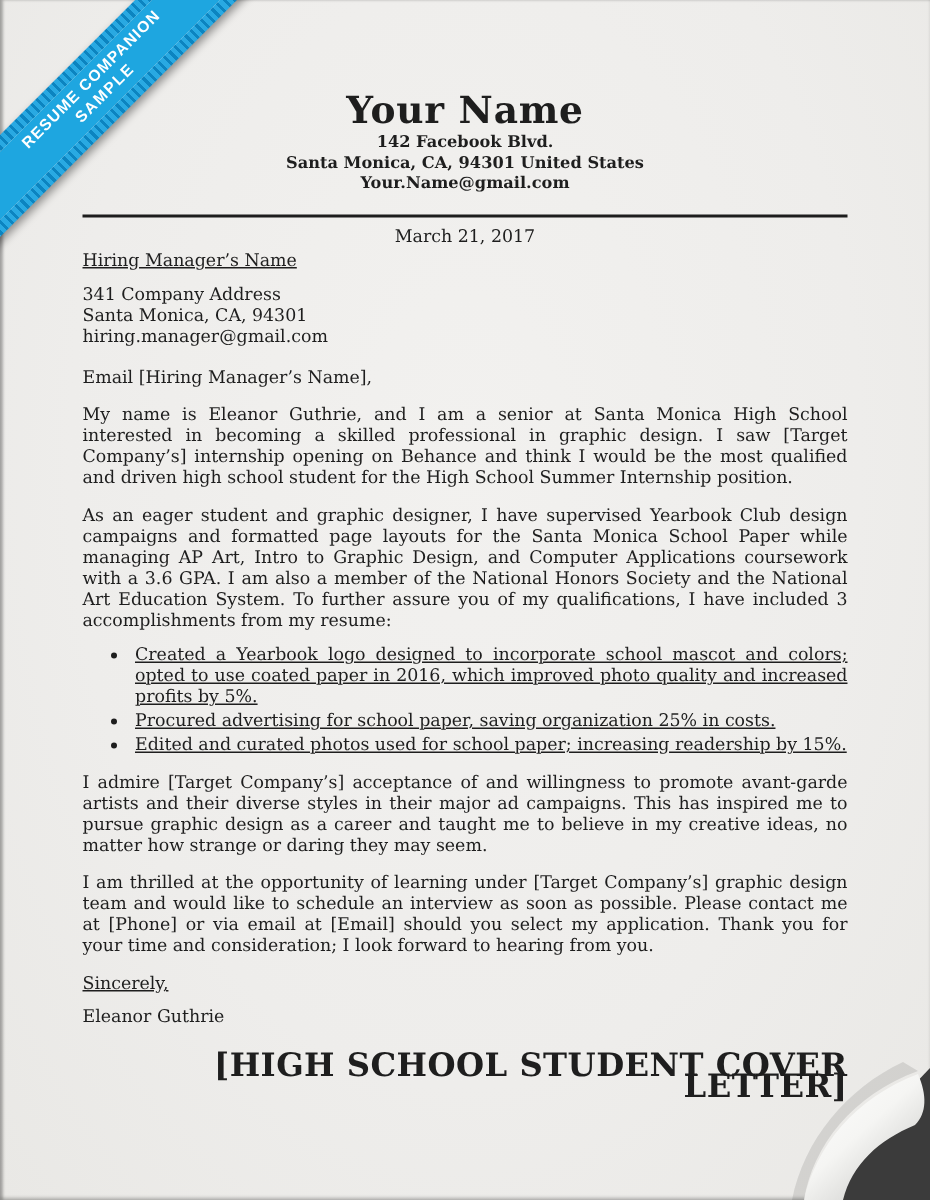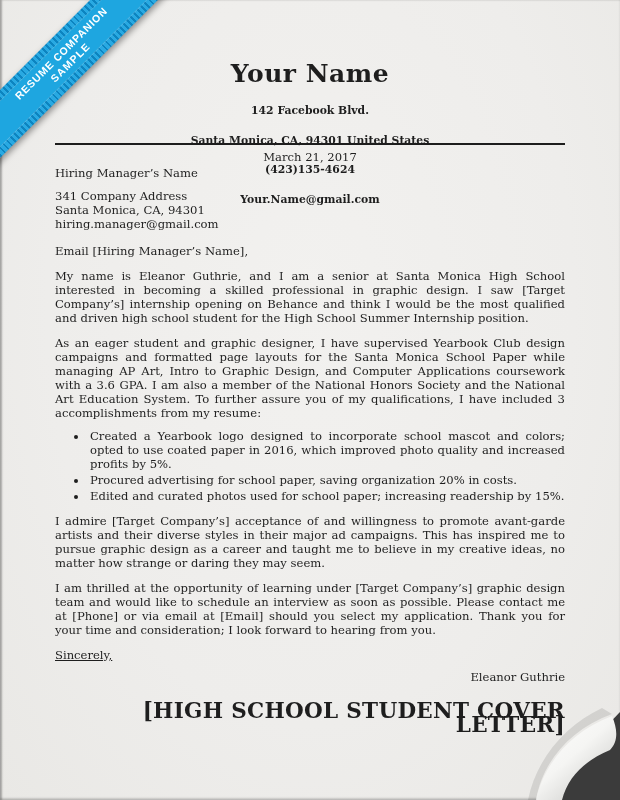--- a/index.html
+++ b/index.html
@@ -29,38 +29,38 @@
   .ribbon-center {
     background:#1ea6e0; text-align:center; padding:3px 0 4px;
     font-family:"Liberation Sans", sans-serif; font-weight:bold; color:#ffffff;
   }
   .ribbon-line1 { font-size:10.5px; letter-spacing:.8px; line-height:13px; }
   .ribbon-line2 { font-size:10.5px; letter-spacing:1.2px; line-height:12px; }
 
   
   .letterhead { position:absolute; top:60px; left:0; right:0; text-align:center; z-index:2; }
   .your-name { margin:0; font-size:25px; line-height:28px; font-weight:bold; letter-spacing:.5px; }
-  .contact-line { margin:16px; font-size:10.8px; font-weight:bold; line-height:13.6px; }
+  .contact-line { margin:0; font-size:10.8px; font-weight:bold; line-height:13.6px; }
   .header-rule { position:absolute; top:143px; left:55px; right:55px; height:2px; background:#1d1d1d; z-index:2; }
 
   
   .content {
     position:absolute; top:150px; left:55px; right:55px;
     font-size:11.6px; line-height:14px; z-index:2;
   }
   .content p { margin:0; }
   .date-line { margin-bottom:2px !important;text-align:center; }
-  .recipient-name { margin-bottom:9px !important; }
+  .recipient-name { margin-bottom:9px !important;text-decoration:underline; }
   .addr { margin:0; }
   .salutation { margin-top:13px !important; }
   .para { margin-top:11px !important; text-align:justify; }
-  .bullets { margin:9px 0 0 0; padding-left:33px; }
+  .bullets { margin:9px 0 0 0; padding-left:33px;text-decoration:underline; }
   .bullets li { margin:0 0 2px 0; padding-left:2px; text-align:justify; }
   .closing { margin-top:11px !important;text-decoration:underline; }
-  .signature { margin-top:8px !important;text-align:right; }
+  .signature { margin-top:8px !important; }
   .footer-title { margin:20px 0 0 0; text-align:right; font-size:21.5px; letter-spacing:.3px; font-weight:bold; }
 
   
   .curl-svg { position:absolute; right:0; bottom:0; z-index:5; display:block; }
 </style>
 </head>
 <body>
 
 <div class="page">
 
@@ -72,41 +72,40 @@
         <div class="ribbon-line2">SAMPLE</div>
       </div>
       <div class="ribbon-edge"></div>
     </div>
   </div>
 
   <header class="letterhead">
     <h1 class="your-name">Your Name</h1>
     <p class="contact-line">142 Facebook Blvd.</p>
     <p class="contact-line">Santa Monica, CA, 94301 United States</p>
-    <p class="contact-line">(423)135-4624</p>
     <p class="contact-line">Your.Name@gmail.com</p>
   </header>
   <div class="header-rule"></div>
 
   <main class="content">
     <p class="date-line">March 21, 2017</p>
     <p class="recipient-name">Hiring Manager’s Name</p>
 
     <p class="addr">341 Company Address</p>
     <p class="addr">Santa Monica, CA, 94301</p>
     <p class="addr">hiring.manager@gmail.com</p>
 
     <p class="salutation">Email [Hiring Manager’s Name],</p>
 
     <p class="para">My name is Eleanor Guthrie, and I am a senior at Santa Monica High School interested in becoming a skilled professional in graphic design. I saw [Target Company’s] internship opening on Behance and think I would be the most qualified and driven high school student for the High School Summer Internship position.</p>
     <p class="para">As an eager student and graphic designer, I have supervised Yearbook Club design campaigns and formatted page layouts for the Santa Monica School Paper while managing AP Art, Intro to Graphic Design, and Computer Applications coursework with a 3.6 GPA. I am also a member of the National Honors Society and the National Art Education System. To further assure you of my qualifications, I have included 3 accomplishments from my resume:</p>
 
     <ul class="bullets">
       <li>Created a Yearbook logo designed to incorporate school mascot and colors; opted to use coated paper in 2016, which improved photo quality and increased profits by 5%.</li>
-      <li>Procured advertising for school paper, saving organization 20% in costs.</li>
+      <li>Procured advertising for school paper, saving organization 25% in costs.</li>
       <li>Edited and curated photos used for school paper; increasing readership by 15%.</li>
     </ul>
 
     <p class="para">I admire [Target Company’s] acceptance of and willingness to promote avant-garde artists and their diverse styles in their major ad campaigns. This has inspired me to pursue graphic design as a career and taught me to believe in my creative ideas, no matter how strange or daring they may seem.</p>
     <p class="para">I am thrilled at the opportunity of learning under [Target Company’s] graphic design team and would like to schedule an interview as soon as possible. Please contact me at [Phone] or via email at [Email] should you select my application. Thank you for your time and consideration; I look forward to hearing from you.</p>
 
     <p class="closing">Sincerely,</p>
     <p class="signature">Eleanor Guthrie</p>
 
     <h2 class="footer-title">[HIGH SCHOOL STUDENT COVER LETTER]</h2>

